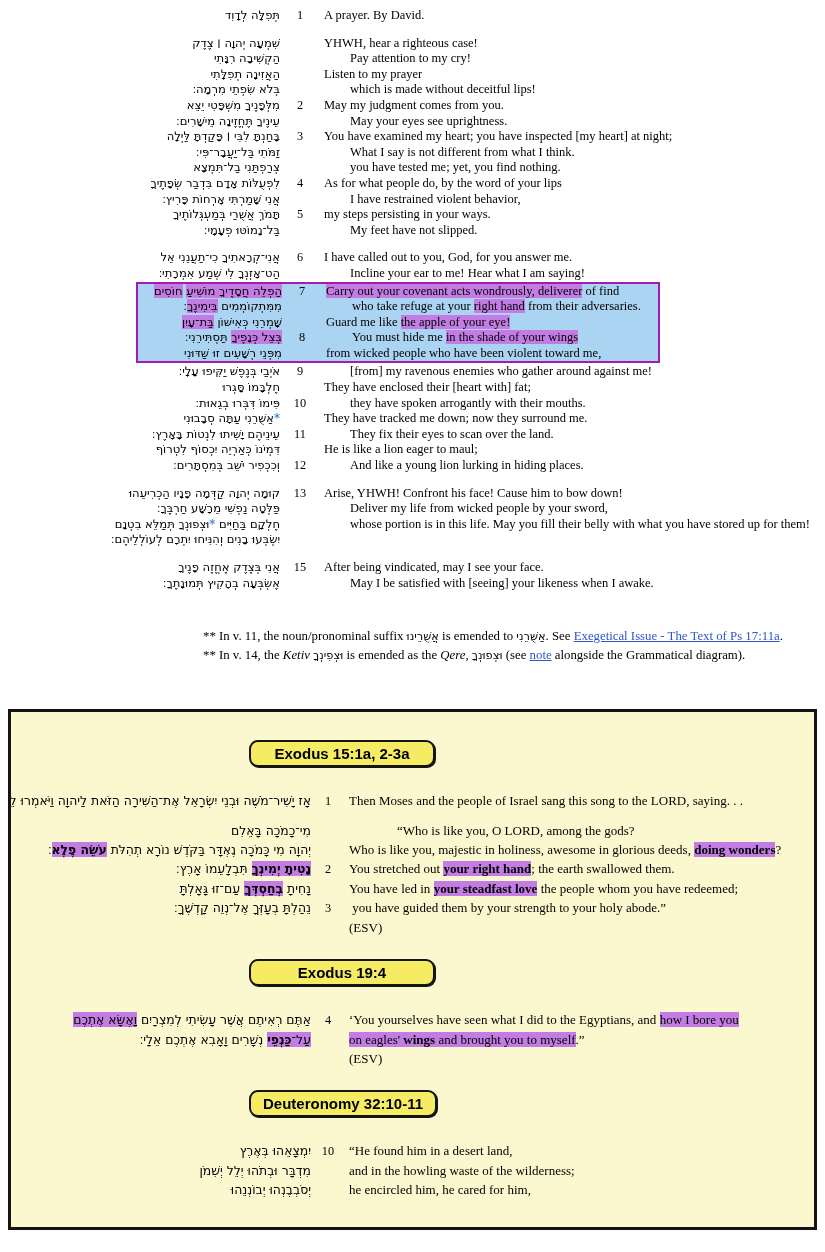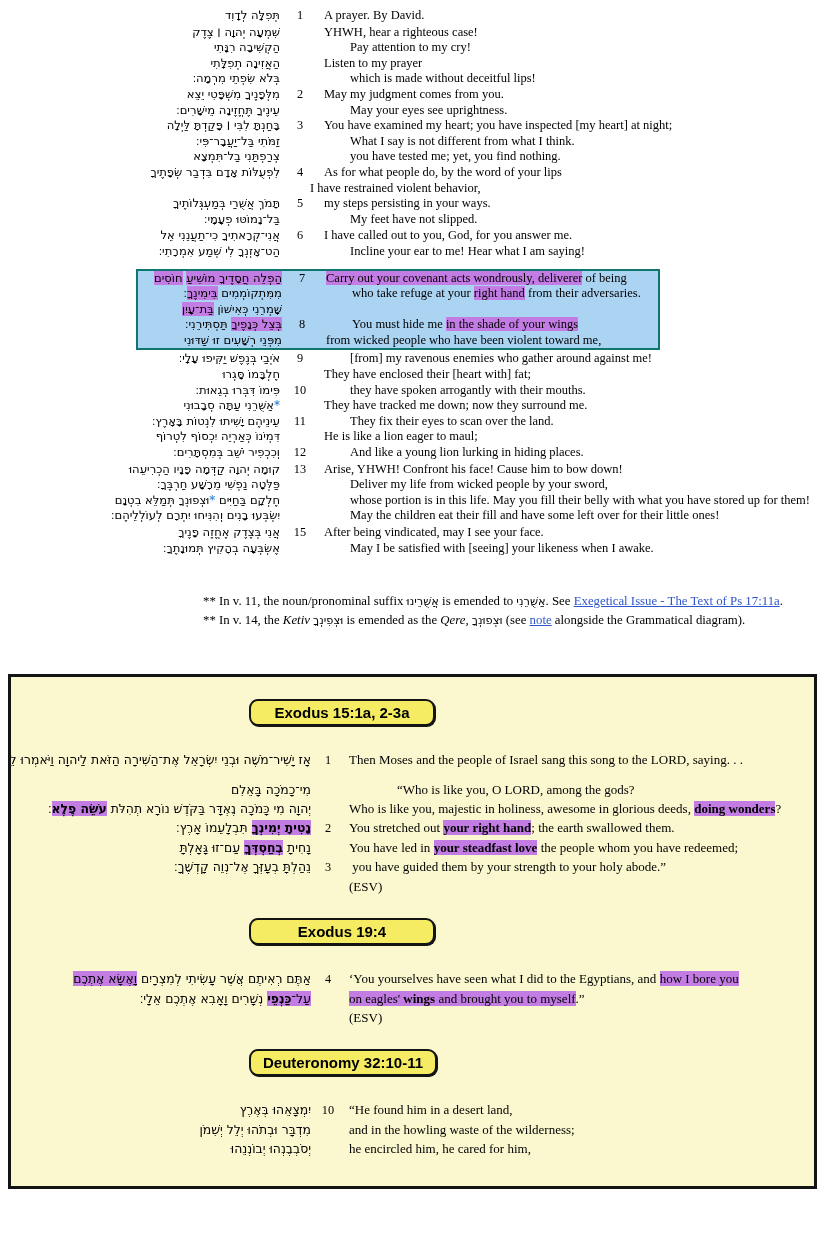--- a/index.html
+++ b/index.html
@@ -6,45 +6,45 @@
     --hl:#c47ce5; --boxfill:#abd3f2; --panelbg:#fbf8cf; --badgebg:#f6ec63;
     --link:#2f55cc; --ast:#4a90d9;
   }
   html,body{margin:0;padding:0;background:#fff;color:#000;}
   body{width:825px;overflow-x:hidden;font-family:"Liberation Serif",serif;}
   .page{width:825px;}
   
   .psalm{padding:8px 0 0 8px;width:812px;}
   .vrow{display:grid;grid-template-columns:272px 40px 1fr;align-items:baseline;
         line-height:15.6px;font-size:12.5px;}
-  .gap{margin-top:1px;}
+  .gap{margin-top:12px;}
   .heb{direction:rtl;text-align:right;unicode-bidi:isolate;white-space:nowrap;
        font-family:"DejaVu Sans",sans-serif;font-size:11.6px;}
   .vnum{text-align:center;font-size:12.3px;}
   .eng{white-space:nowrap;padding-left:4px;}
   .eng.ind{padding-left:30px;}
   .hl{background:var(--hl);}
   .bold{font-weight:bold;}
   .ast{color:var(--ast);font-weight:bold;}
   .it{font-style:italic;}
   .hebword{font-family:"DejaVu Sans",sans-serif;font-size:11.4px;direction:rtl;unicode-bidi:isolate;}
   .link{color:var(--link);text-decoration:underline;cursor:pointer;}
-  .bluebox{background:var(--boxfill);border:2px solid #0f766e;margin:9px 160px 1px 128px;}
+  .bluebox{background:var(--boxfill);border:2px solid #a21caf;margin:0 160px 1px 128px;}
   .bluebox .vrow{grid-template-columns:144px 40px 1fr;}
   
   .footnotes{margin:36px 0 0 203px;font-size:12.8px;line-height:19px;}
   
   .panel{margin:44px 8px 12px 8px;background:var(--panelbg);border:3px solid #141414;
          padding:12px 10px 28px 10px;overflow:hidden;}
   .badge{min-width:158px;width:max-content;text-align:center;margin-left:228px;
          background:var(--badgebg);border:2px solid #141414;border-radius:9px;
          padding:3px 12px;font-family:"Liberation Sans",sans-serif;font-weight:bold;
          font-size:15px;box-shadow:1px 1px 0 #141414;}
   .badge.later{margin-top:22px;}
-  .badge.first{margin-top:10px;}
+  .badge.first{margin-top:16px;}
   .passage-rows{margin-top:24px;}
   .panel .vrow{grid-template-columns:290px 34px 1fr;font-size:13px;line-height:19px;}
   .panel .heb{font-size:12.4px;}
   .panel .gap{margin-top:10px;gap:24px;}
 </style>
 </head>
 <body>
 
 <div class="page">
   <section class="psalm" id="psalm">
@@ -97,20 +97,21 @@
         <div class="heb"><span>צְרַפְתַּנִי בַל־תִּמְצָא</span></div>
         <div class="vnum"></div>
         <div class="eng ind"><span>you have tested me; yet, you find nothing.</span></div>
       </div>
       <div class="vrow">
         <div class="heb"><span>לִפְעֻלּוֹת אָדָם בִּדְבַר שְׂפָתֶיךָ</span></div>
         <div class="vnum">4</div>
         <div class="eng"><span>As for what people do, by the word of your lips</span></div>
       </div>
       <div class="vrow">
+        <div class="heb"><span>אֲנִי שָׁמַרְתִּי אָרְחוֹת פָּרִיץ׃</span></div>
         <div class="vnum"></div>
         <div class="eng ind"><span>I have restrained violent behavior,</span></div>
       </div>
       <div class="vrow">
         <div class="heb"><span>תָּמֹךְ אֲשֻׁרַי בְּמַעְגְּלוֹתֶיךָ</span></div>
         <div class="vnum">5</div>
         <div class="eng"><span>my steps persisting in your ways.</span></div>
       </div>
       <div class="vrow">
         <div class="heb"><span>בַּל־נָמוֹטּוּ פְעָמָי׃</span></div>
@@ -124,30 +125,31 @@
       </div>
       <div class="vrow">
         <div class="heb"><span>הַט־אָזְנְךָ לִי שְׁמַע אִמְרָתִי׃</span></div>
         <div class="vnum"></div>
         <div class="eng ind"><span>Incline your ear to me! Hear what I am saying!</span></div>
       </div>
       <div class="bluebox">
         <div class="vrow">
           <div class="heb"><span class="hl">הַפְלֵה חֲסָדֶיךָ מוֹשִׁיעַ</span><span> </span><span class="hl">חוֹסִים</span></div>
           <div class="vnum">7</div>
-          <div class="eng"><span class="hl">Carry out your covenant acts wondrously, deliverer</span><span> of being</span></div>
+          <div class="eng"><span class="hl">Carry out your covenant acts wondrously, deliverer</span><span> of find</span></div>
         </div>
         <div class="vrow">
           <div class="heb"><span>מִמִּתְקוֹמְמִים </span><span class="hl">בִּימִינֶךָ</span><span>׃</span></div>
           <div class="vnum"></div>
           <div class="eng ind"><span>who take refuge at your </span><span class="hl">right hand</span><span> from their adversaries.</span></div>
         </div>
         <div class="vrow">
           <div class="heb"><span>שָׁמְרֵנִי כְּאִישׁוֹן </span><span class="hl">בַּת־עָיִן</span></div>
           <div class="vnum"></div>
+          <div class="eng"><span>Guard me like </span><span class="hl">the apple of your eye!</span></div>
         </div>
         <div class="vrow">
           <div class="heb"><span class="hl">בְּצֵל כְּנָפֶיךָ</span><span> תַּסְתִּירֵנִי׃</span></div>
           <div class="vnum">8</div>
           <div class="eng ind"><span>You must hide me </span><span class="hl">in the shade of your wings</span></div>
         </div>
         <div class="vrow">
           <div class="heb"><span>מִפְּנֵי רְשָׁעִים זוּ שַׁדּוּנִי</span></div>
           <div class="vnum"></div>
           <div class="eng"><span>from wicked people who have been violent toward me,</span></div>
@@ -199,21 +201,20 @@
         <div class="eng ind"><span>Deliver my life from wicked people by your sword,</span></div>
       </div>
       <div class="vrow">
         <div class="heb"><span>חֶלְקָם בַּחַיִּים </span><span class="ast">*</span><span class="hebword">וּצְפוּנְךָ</span><span> תְּמַלֵּא בִטְנָם</span></div>
         <div class="vnum"></div>
         <div class="eng ind"><span>whose portion is in this life. May you fill their belly with what you have stored up for them!</span></div>
       </div>
       <div class="vrow">
         <div class="heb"><span>יִשְׂבְּעוּ בָנִים וְהִנִּיחוּ יִתְרָם לְעוֹלְלֵיהֶם׃</span></div>
         <div class="vnum"></div>
-        <div class="eng ind"><span>May the children eat their fill and have some left over for their little ones!</span></div>
       </div>
       <div class="vrow gap">
         <div class="heb"><span>אֲנִי בְּצֶדֶק אֶחֱזֶה פָנֶיךָ</span></div>
         <div class="vnum">15</div>
         <div class="eng"><span>After being vindicated, may I see your face.</span></div>
       </div>
       <div class="vrow">
         <div class="heb"><span>אֶשְׂבְּעָה בְהָקִיץ תְּמוּנָתֶךָ׃</span></div>
         <div class="vnum"></div>
         <div class="eng ind"><span>May I be satisfied with [seeing] your likeness when I awake.</span></div>

